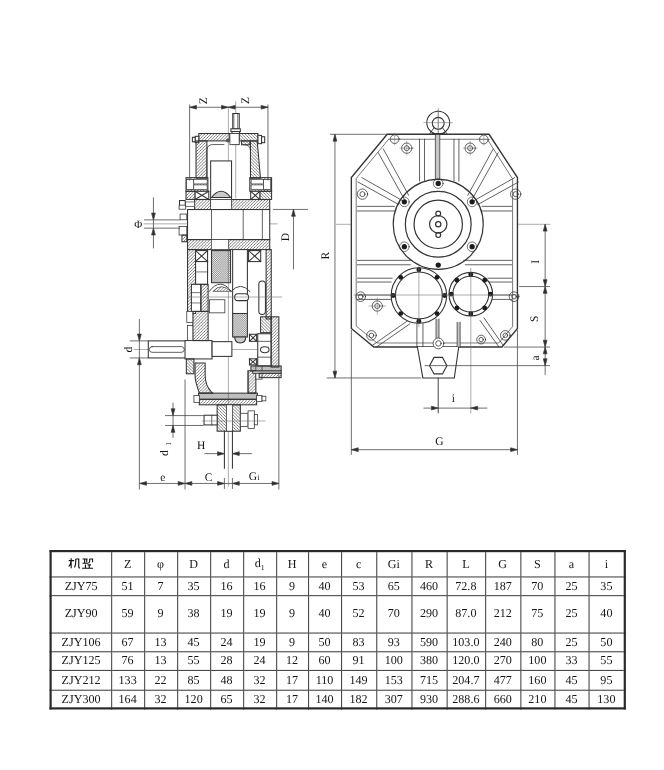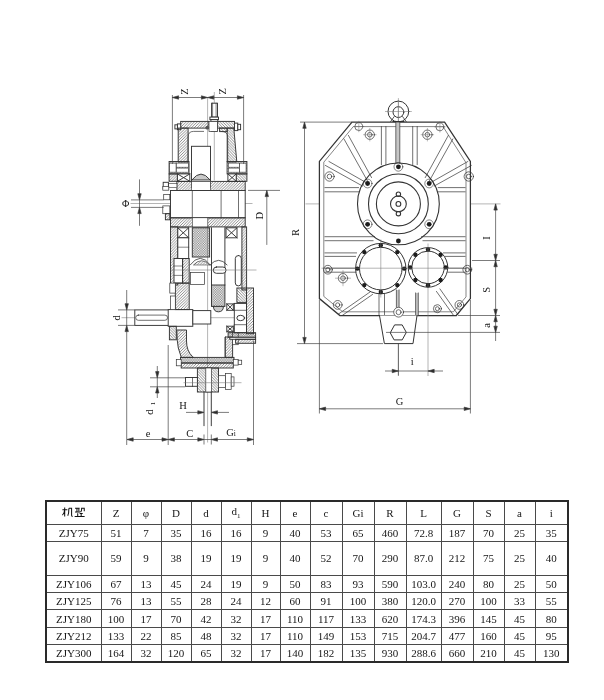--- a/index.html
+++ b/index.html
@@ -777,38 +777,20 @@
           <td>100</td>
           <td>380</td>
           <td>120.0</td>
           <td>270</td>
           <td>100</td>
           <td>33</td>
           <td>55</td>
         </tr>
 
 
-<tr style="height:17.3px">
-          <td>ZJY180</td>
-          <td>100</td>
-          <td>17</td>
-          <td>70</td>
-          <td>42</td>
-          <td>32</td>
-          <td>17</td>
-          <td>110</td>
-          <td>117</td>
-          <td>133</td>
-          <td>620</td>
-          <td>174.3</td>
-          <td>396</td>
-          <td>145</td>
-          <td>45</td>
-          <td>80</td>
-        </tr>
 
 <tr style="height:17.3px">
           <td>ZJY212</td>
           <td>133</td>
           <td>22</td>
           <td>85</td>
           <td>48</td>
           <td>32</td>
           <td>17</td>
           <td>110</td>
@@ -826,21 +808,21 @@
 <tr style="height:17.3px">
           <td>ZJY300</td>
           <td>164</td>
           <td>32</td>
           <td>120</td>
           <td>65</td>
           <td>32</td>
           <td>17</td>
           <td>140</td>
           <td>182</td>
-          <td>135</td>
+          <td>307</td>
           <td>930</td>
           <td>288.6</td>
           <td>660</td>
           <td>210</td>
           <td>45</td>
           <td>130</td>
         </tr>
 </tbody>
     </table>
 

